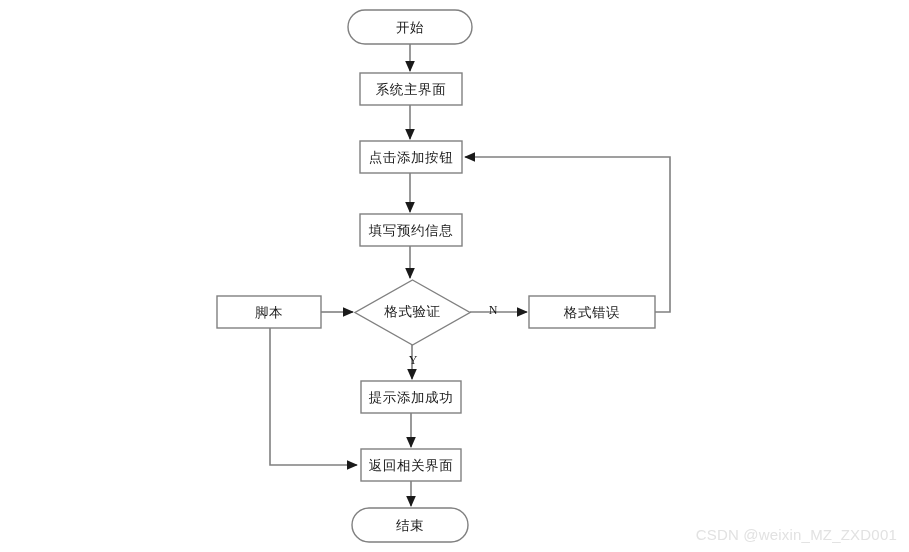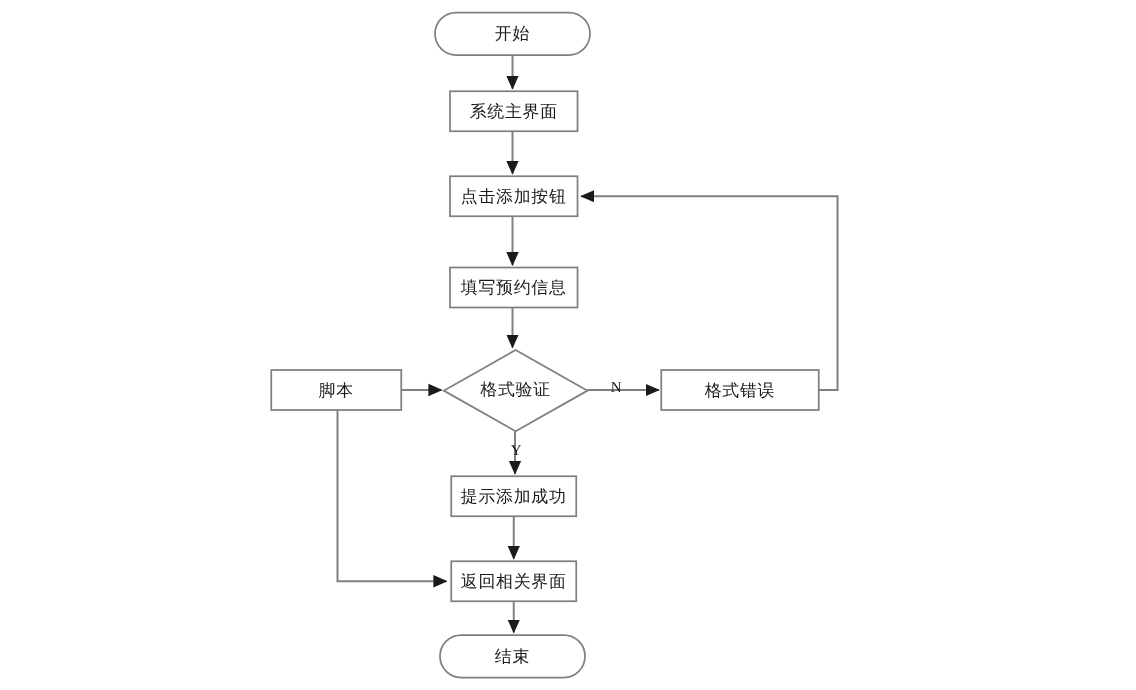--- a/index.html
+++ b/index.html
@@ -151,13 +151,14 @@
         <text class="node-label" x="411" y="466">返回相关界面</text>
       </g>
 
       <g>
         <rect class="node-shape" x="352" y="508" width="116" height="34" rx="17" ry="17"></rect>
         <text class="node-label" x="410" y="526">结束</text>
       </g>
     </g>
   </svg>
 
+  <div class="watermark">CSDN @weixin_MZ_ZXD001</div>
 </div>
 
 </body></html>

